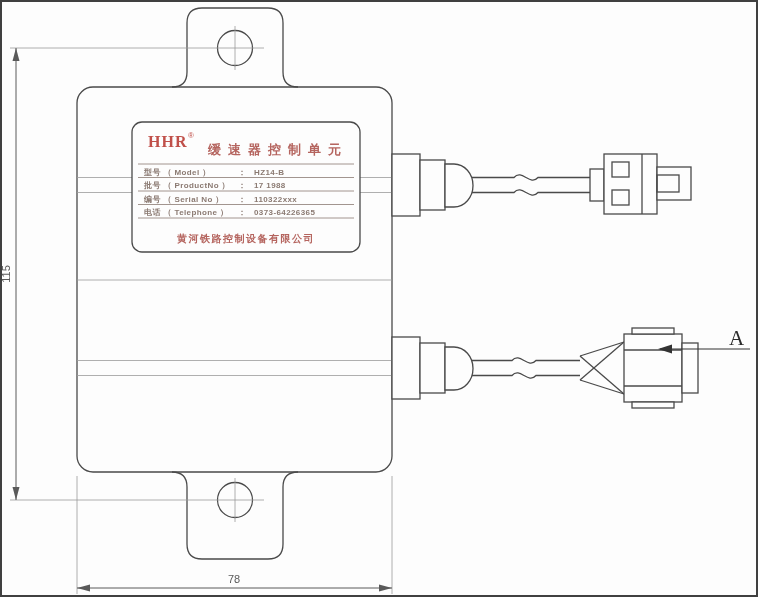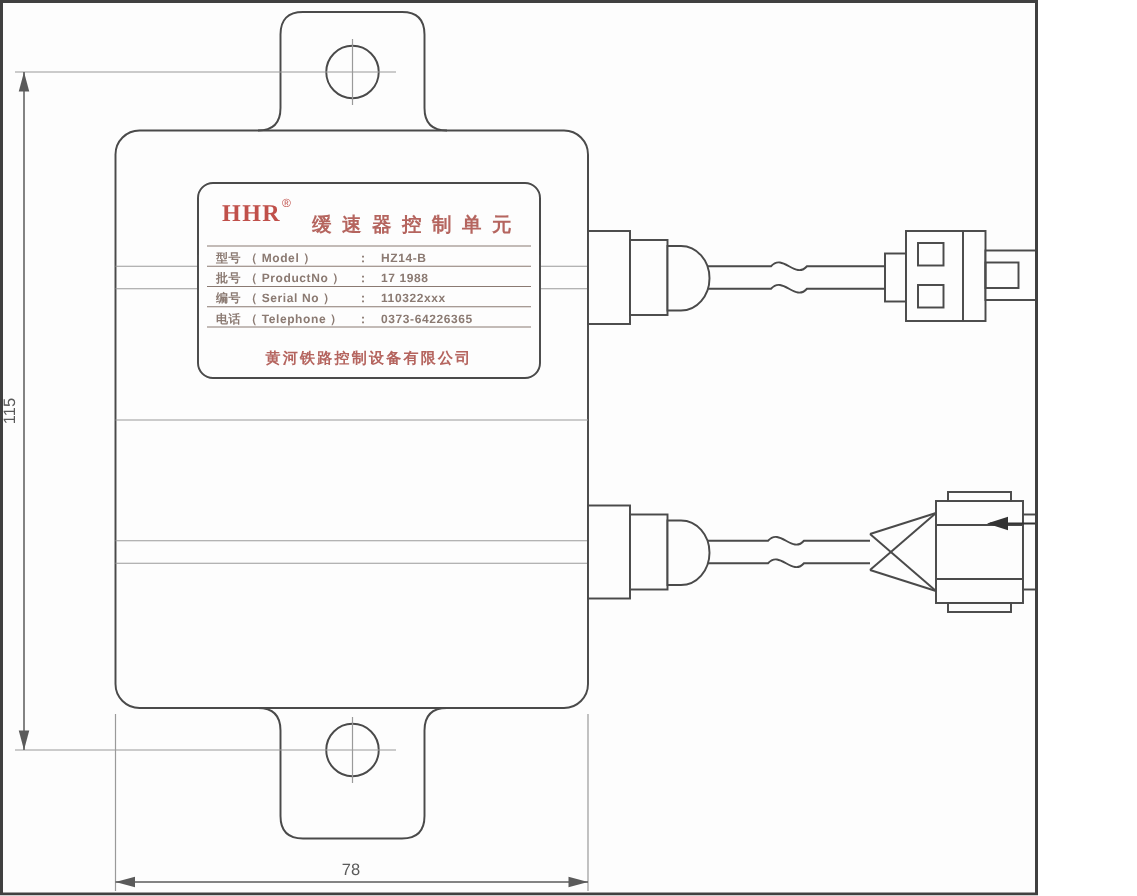--- a/index.html
+++ b/index.html
@@ -1,16 +1,16 @@
 <!DOCTYPE html>
 <html><head>
 <meta charset="utf-8">
 <style>
   html,body{margin:0;padding:0;background:#ffffff;}
-  .stage{position:relative;width:692px;height:597px;background:#fdfdfd;border:2px solid #404040;
+  .stage{position:relative;width:758px;height:597px;background:#fdfdfd;border:2px solid #404040;
          box-sizing:border-box;overflow:hidden;font-family:"Liberation Sans",sans-serif;}
   .stage svg{position:absolute;left:0;top:0;display:block;}
   .outline{stroke:#4a4a4a;stroke-width:1.3;fill:none;}
   .outline-f{stroke:#4a4a4a;stroke-width:1.3;fill:#fdfdfd;}
   .thin{stroke:#9a9a9a;stroke-width:0.8;fill:none;}
   .tline{stroke:#8a7a72;stroke-width:0.8;}
   .dim{stroke:#5a5a5a;stroke-width:1;fill:none;}
   .dim-fill{fill:#5a5a5a;stroke:none;}
   .dim-text{font-family:"Liberation Sans",sans-serif;font-size:11px;fill:#5a5a5a;}
   .brand{font-family:"Liberation Serif",serif;font-size:16px;font-weight:bold;fill:#c0504a;letter-spacing:1px;}

